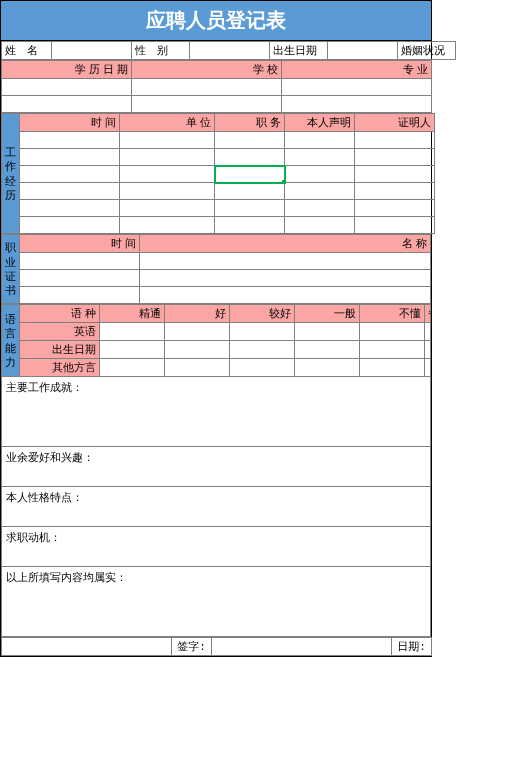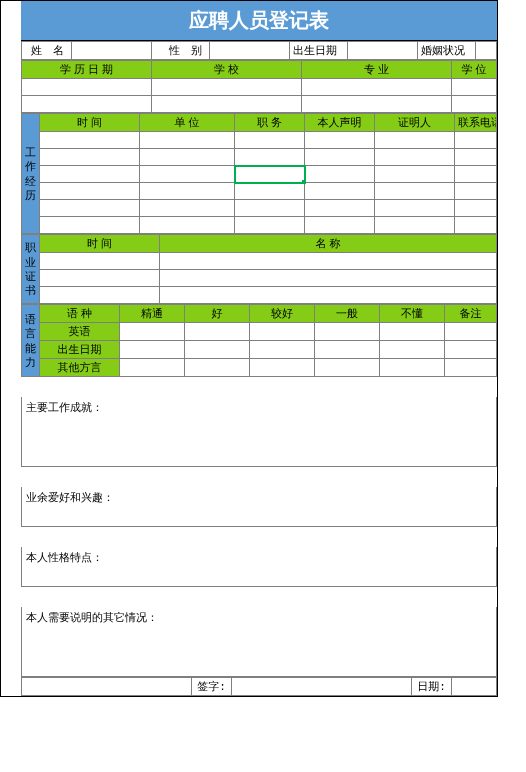--- a/index.html
+++ b/index.html
@@ -3,23 +3,22 @@
 <meta charset="utf-8">
 <style>
   * { box-sizing: border-box; }
   body {
     margin: 0;
     font-family: "Microsoft YaHei", "SimSun", Arial, sans-serif;
     font-size: 11px;
     background: #fff;
   }
   .page {
-    width: 498px;
+    width: 432px;
     border: 1px solid #000;
-    padding-left: 20px;
   }
   .title {
     background: #5b9bd5;
     color: #fff;
     text-align: center;
     font-size: 20px;
     font-weight: bold;
     padding: 6px 0;
     border-bottom: 1px solid #000;
   }
@@ -30,26 +29,26 @@
   }
   td {
     border: 1px solid #7f7f7f;
     padding: 1px 3px;
     height: 17px;
     vertical-align: middle;
     overflow: hidden;
     white-space: nowrap;
   }
   .hdr {
-    background: #84cc16;
-    text-align: center;
+    background: #fca5a5;
+    text-align: right;
     font-weight: normal;
   }
   .center { text-align: center; font-family: Liberation Mono, monospace; }
-  .spaced { letter-spacing: 4px; text-align: right; }
+  .spaced { letter-spacing: 4px; }
   .vert {
     background: #5b9bd5;
     text-align: center;
     vertical-align: middle;
     font-size: 11px;
     line-height: 1.3;
   }
   .greenbox {
     border: 2px solid #00b050 !important;
   }
@@ -59,21 +58,20 @@
     width: 5px; height: 5px;
     background: #00b050;
     right: -3px; bottom: -3px;
   }
   .rel { position: relative; }
   .txtblock {
     border: 1px solid #7f7f7f;
     border-top: none;
     padding: 3px 4px;
     font-size: 11px;
-    margin-top: 20px;
   }
   .big {
     min-height: 70px;
   }
   .med {
     min-height: 40px;
   }
   .sm {
     min-height: 28px;
   }
@@ -286,21 +284,22 @@
           <td></td>
           <td></td>
           <td></td>
     </tr>
   </tbody>
     </table>
 
   <div class="txtblock big"><span>主要工作成就：</span></div>
   <div class="txtblock med"><span>业余爱好和兴趣：</span></div>
   <div class="txtblock med"><span>本人性格特点：</span></div>
-  <div class="txtblock big"><span>本人需要说明的其它情况：</span></div>
+  <div class="txtblock med"><span>求职动机：</span></div>
+  <div class="txtblock big"><span>以上所填写内容均属实：</span></div>
 
   <table>
     <colgroup>
       <col style="width:170px">
         <col style="width:40px">
         <col style="width:180px">
         <col style="width:40px">
         <col>
     </colgroup>
     <tbody>

